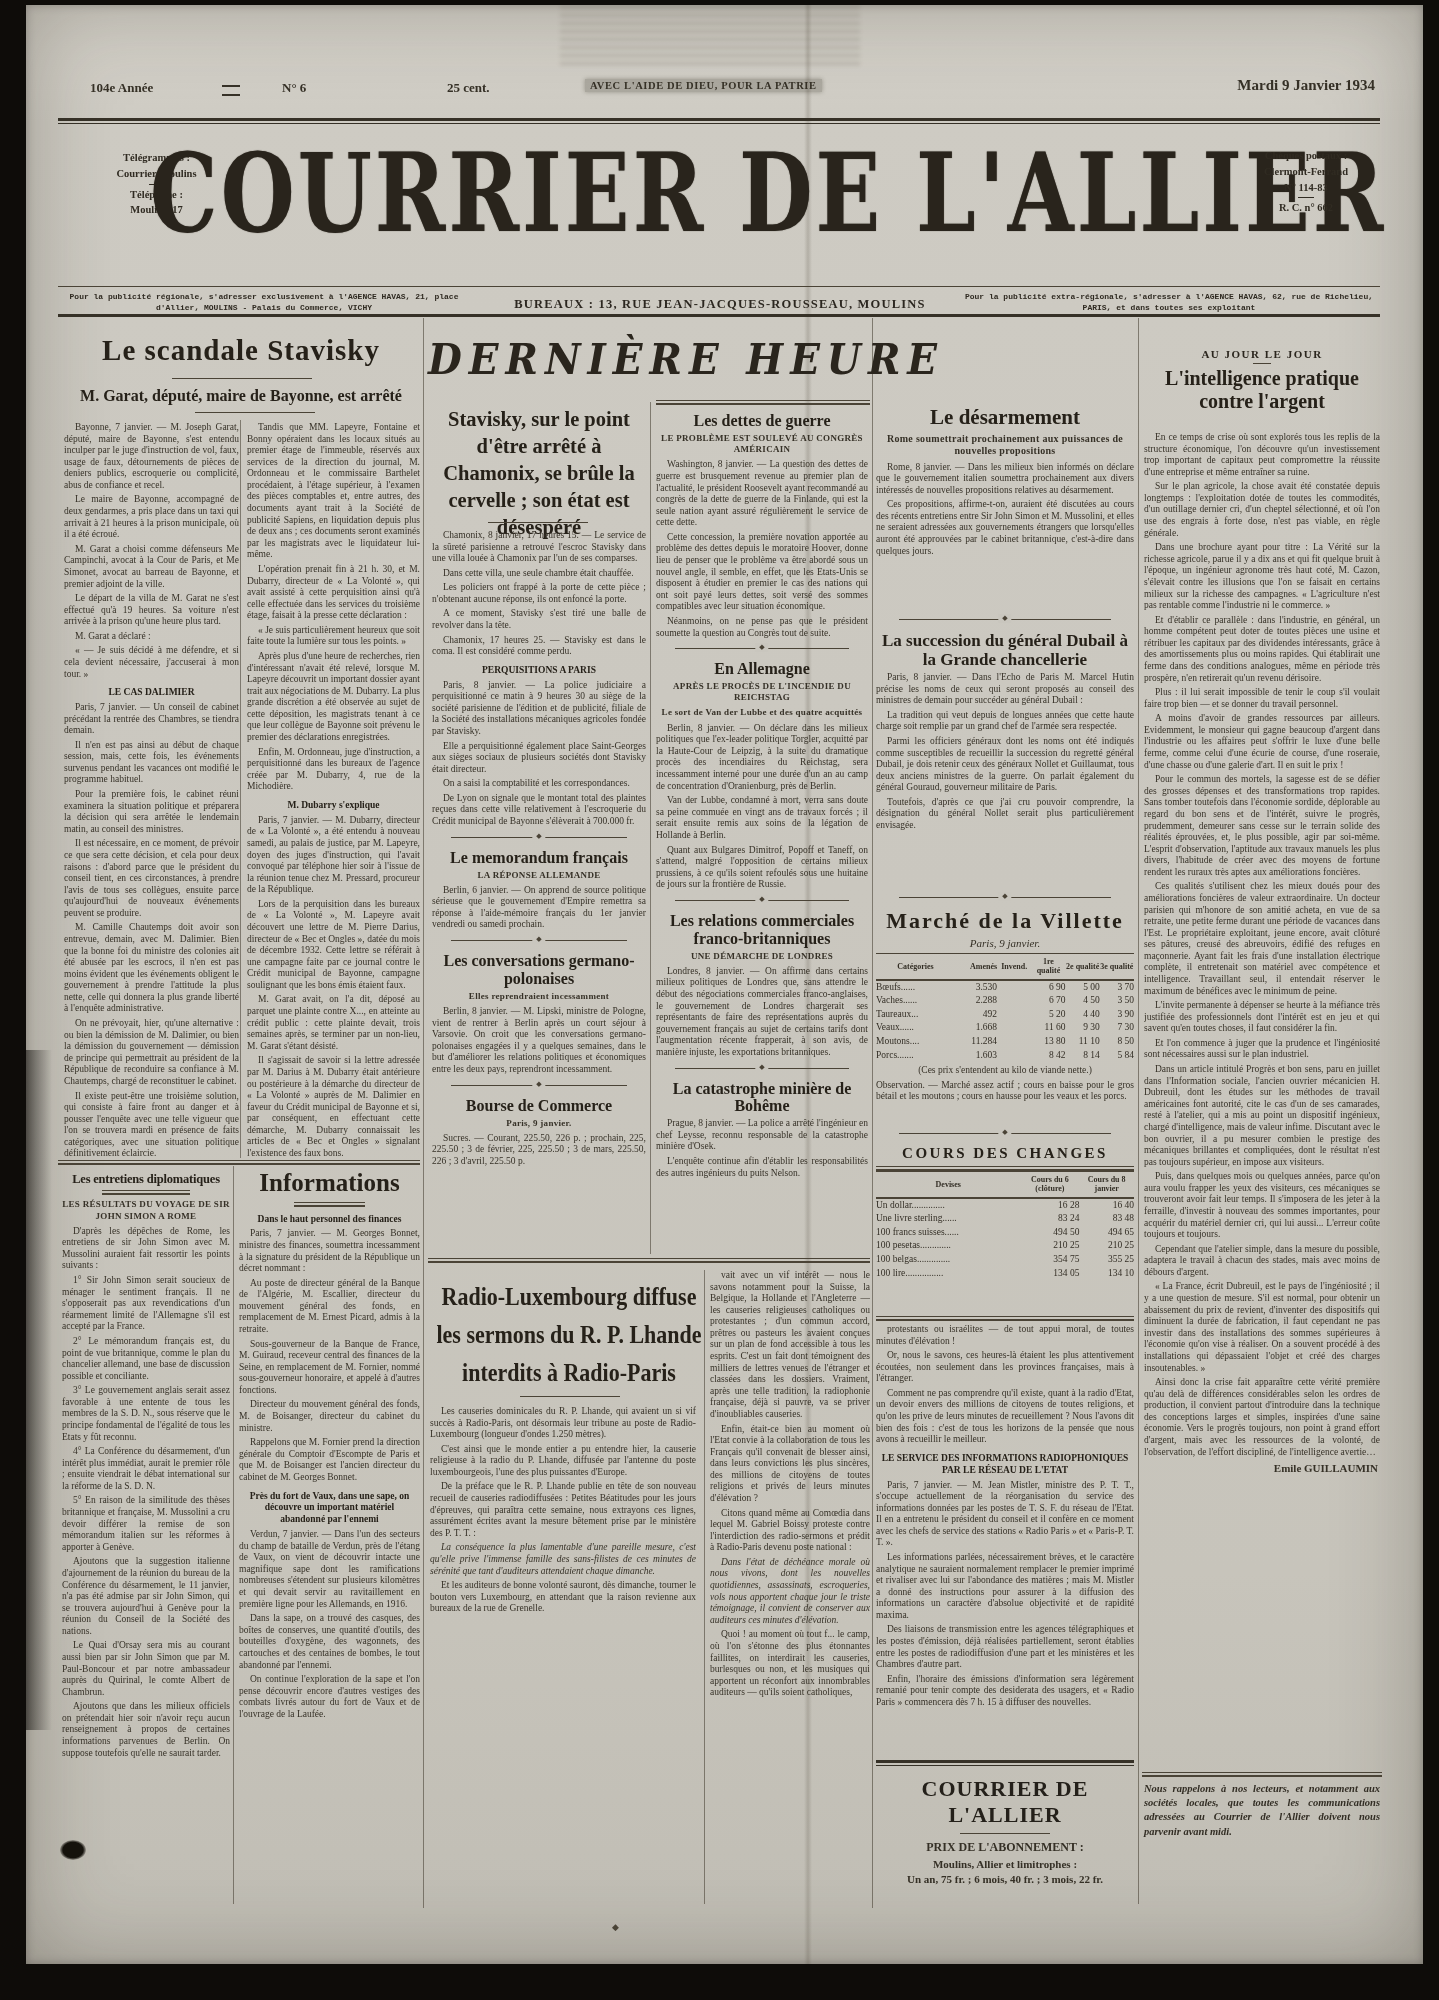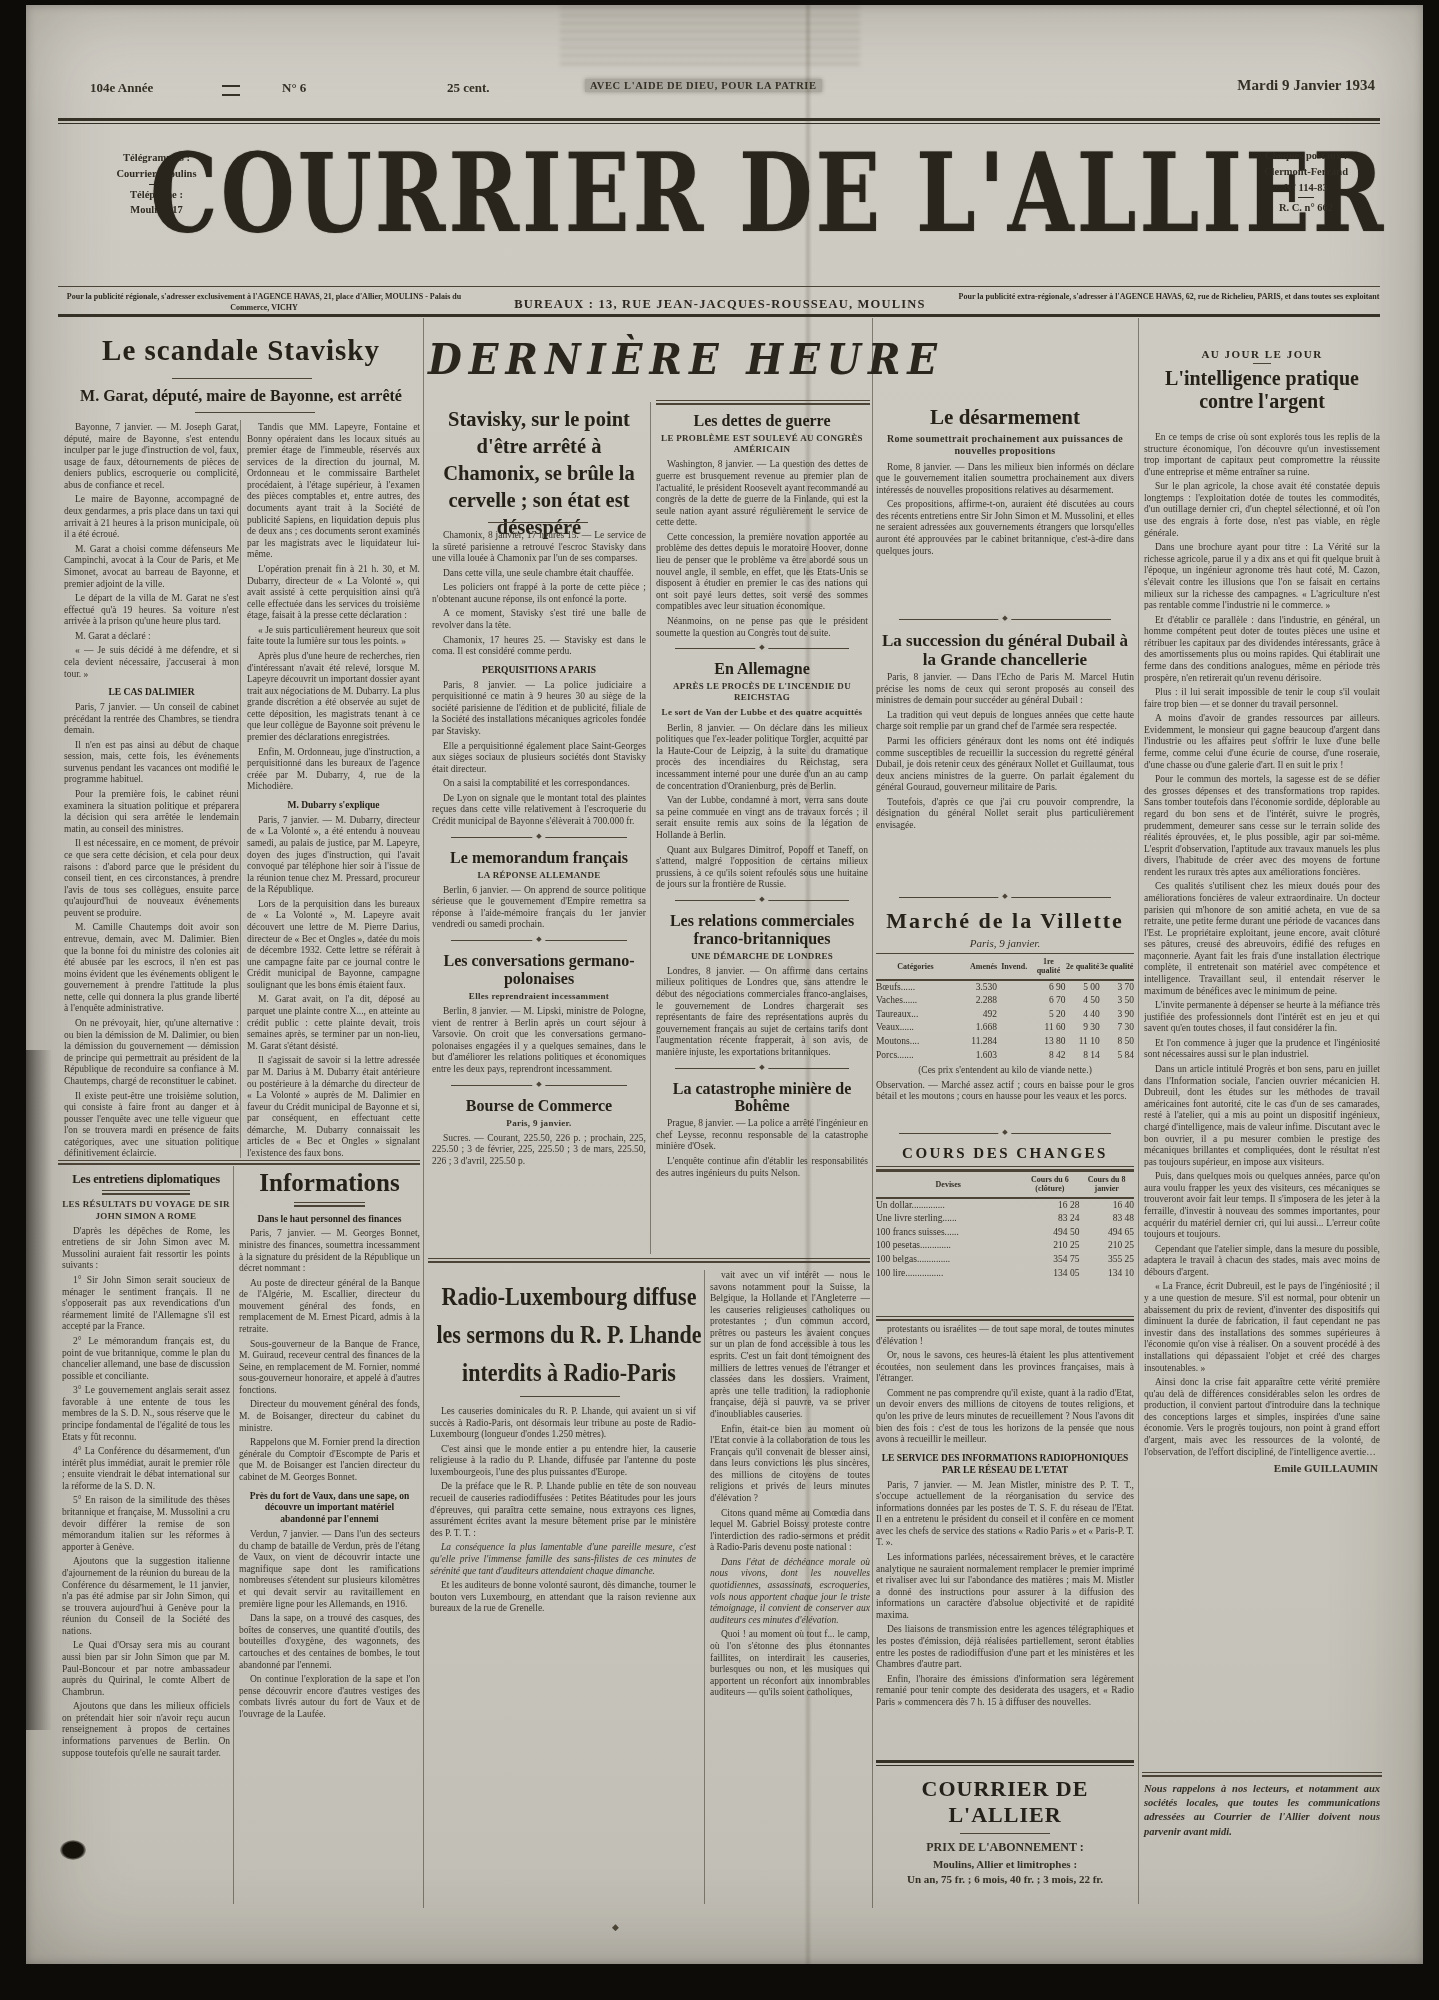--- a/index.html
+++ b/index.html
@@ -30,21 +30,21 @@
   .motto{font-size:10.5px;font-weight:bold;letter-spacing:.6px;background:rgba(42,36,24,.22);
          padding:1px 5px;box-shadow:0 0 4px rgba(42,36,24,.35);}
   .dashico{width:18px;height:7px;border-top:2px solid #363127;border-bottom:2px solid #363127;}
 
   .mast-side{font-size:10.5px;font-weight:bold;text-align:center;line-height:1.5;color:#302b22;}
   .mast-side .sm-dash{display:block;width:16px;margin:2px auto;border-top:1px solid #302b22;}
   .mast-title{font-family:"DejaVu Serif",serif;font-weight:bold;font-size:85px;letter-spacing:3px;
               white-space:nowrap;text-align:center;color:#29241c;
               transform:scale(1,1.28);transform-origin:center 42%;
               text-shadow:0 0 1px rgba(41,36,28,.65);}
-  .pubtxt{font-size:8px;font-weight:bold;text-align:center;line-height:1.35;color:#2e2920;}
+  .pubtxt{font-size:8px;font-weight:bold;text-align:center;line-height:1.35;color:#2e2920;font-family:Liberation Mono, monospace;}
   .bureaux{font-size:12.5px;letter-spacing:1.2px;text-align:center;font-weight:bold;color:#2c2720;white-space:nowrap;}
 
   .headline-xl{font-size:29px;font-weight:bold;text-align:center;letter-spacing:1px;color:#262119;}
   .sub-lg{font-size:16px;font-weight:bold;text-align:center;color:#262119;}
   .dh-title{font-family:"DejaVu Serif",serif;font-style:italic;font-weight:bold;font-size:39px;
             letter-spacing:7px;text-align:center;color:#2a251d;transform:scaleY(1.08);white-space:nowrap;}
   .bighead{font-weight:bold;text-align:center;color:#262119;}
 
   .col{overflow:hidden;text-align:justify;font-size:9.5px;line-height:1.22;color:#363127;}
   .col p.para{margin:0 0 3px;text-indent:11px;}
@@ -392,21 +392,21 @@
         <tr>
           <td class="cat">100 lire................</td>
           <td>134 05</td>
           <td>134 10</td>
         </tr>
       </tbody>
   </table>
 </div>
 <div class="abs hrD" style="left:876px;top:1316px;width:258px;"></div>
 <div class="abs col" style="left:876px;top:1324px;width:258px;height:434px;">
-    <p class="para">protestants ou israélites — de tout sape moral, de toutes minutes d'élévation !</p>
+    <p class="para">protestants ou israélites — de tout appui moral, de toutes minutes d'élévation !</p>
     <p class="para">Or, nous le savons, ces heures-là étaient les plus attentivement écoutées, non seulement dans les provinces françaises, mais à l'étranger.</p>
     <p class="para">Comment ne pas comprendre qu'il existe, quant à la radio d'Etat, un devoir envers des millions de citoyens de toutes religions, et qu'on les prive de leurs minutes de recueillement ? Nous l'avons dit bien des fois : c'est de tous les horizons de la pensée que nous avons à recueillir le meilleur.</p>
     <h4 class="xhead">LE SERVICE DES INFORMATIONS RADIOPHONIQUES PAR LE RÉSEAU DE L'ETAT</h4>
     <p class="para">Paris, 7 janvier. — M. Jean Mistler, ministre des P. T. T., s'occupe actuellement de la réorganisation du service des informations données par les postes de T. S. F. du réseau de l'Etat. Il en a entretenu le président du conseil et il confère en ce moment avec les chefs de service des stations « Radio Paris » et « Paris-P. T. T. ».</p>
     <p class="para">Les informations parlées, nécessairement brèves, et le caractère analytique ne sauraient normalement remplacer le premier imprimé et rivaliser avec lui sur l'abondance des matières ; mais M. Mistler a donné des instructions pour assurer à la diffusion des informations un caractère d'absolue objectivité et de rapidité maxima.</p>
     <p class="para">Des liaisons de transmission entre les agences télégraphiques et les postes d'émission, déjà réalisées partiellement, seront établies entre les postes de radiodiffusion d'une part et les ministères et les Chambres d'autre part.</p>
     <p class="para">Enfin, l'horaire des émissions d'information sera légèrement remanié pour tenir compte des desiderata des usagers, et « Radio Paris » commencera dès 7 h. 15 à diffuser des nouvelles.</p>
   </div>
 <div class="abs" style="left:876px;top:1760px;width:258px;">
   <div class="hrA"></div>

